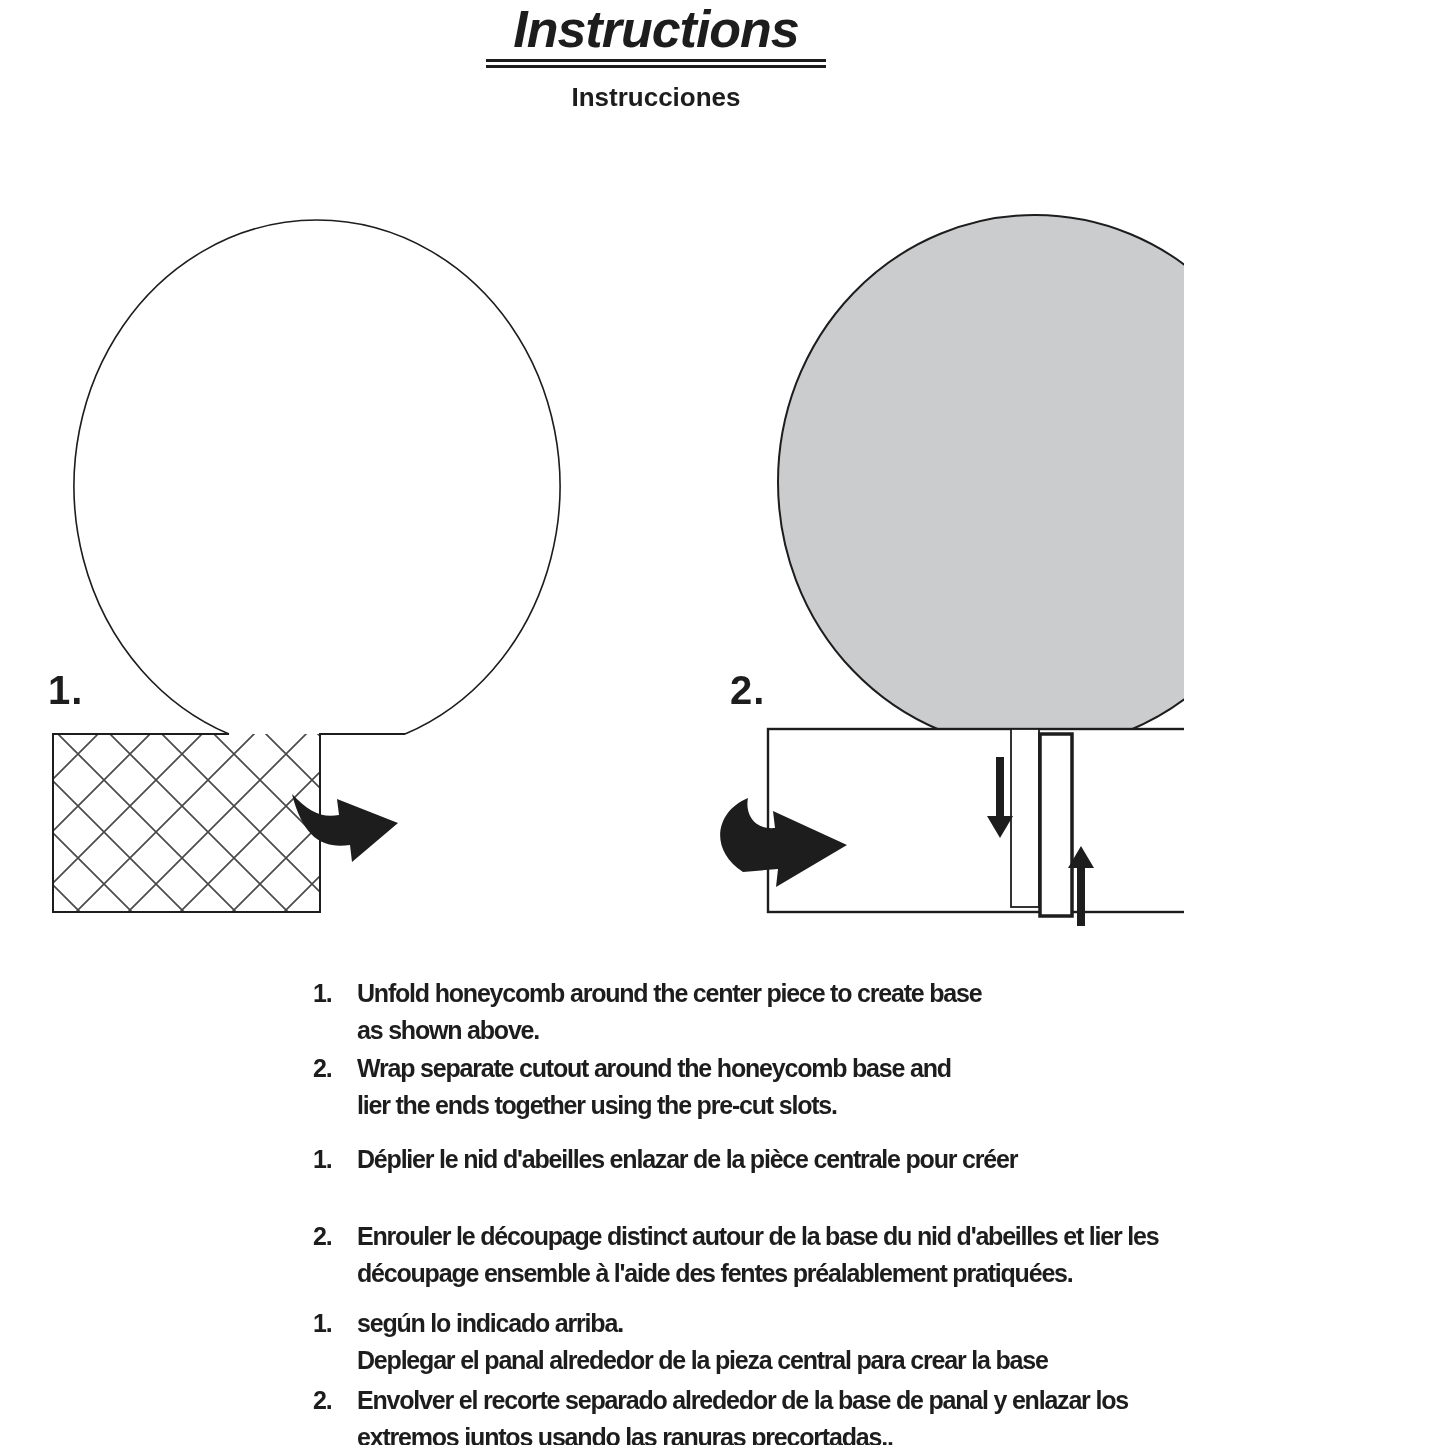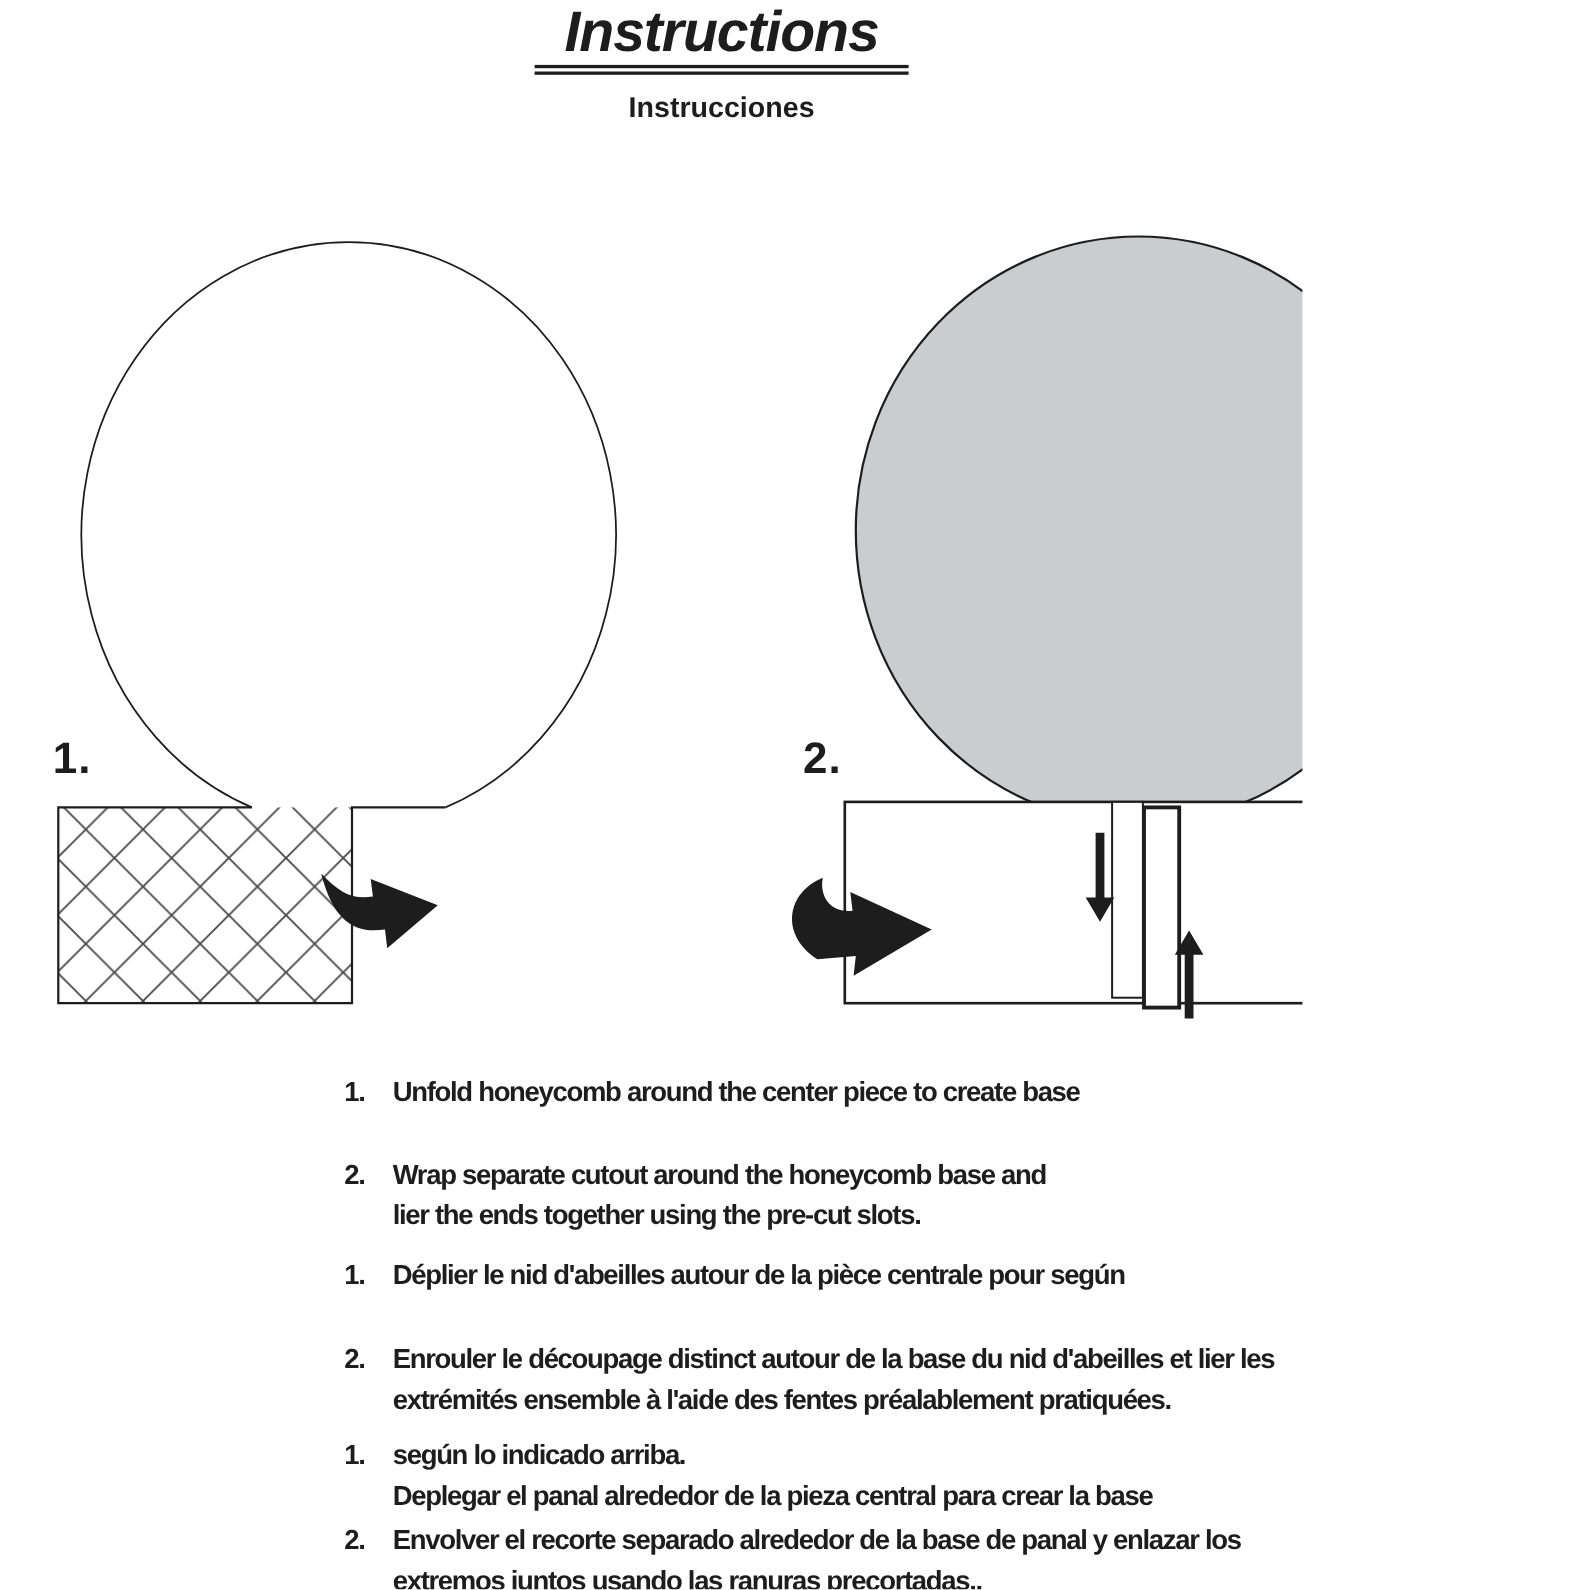--- a/index.html
+++ b/index.html
@@ -78,41 +78,42 @@
     </g>
   </svg>
 
   <div class="fig-label" id="fig-label-1">1.</div>
   <div class="fig-label" id="fig-label-2">2.</div>
 
   <div class="instr-item" id="item-en-0">
     <span class="num">1.</span>
     <span class="lines">
       <div>Unfold honeycomb around the center piece to create base</div>
+      <div>as shown above.</div>
     </span>
   </div>
   <div class="instr-item" id="item-en-1">
     <span class="num">2.</span>
     <span class="lines">
       <div>Wrap separate cutout around the honeycomb base and</div>
       <div>lier the ends together using the pre-cut slots.</div>
     </span>
   </div>
 
   <div class="instr-item" id="item-fr-0">
     <span class="num">1.</span>
     <span class="lines">
-      <div>Déplier le nid d'abeilles autour de la pièce centrale pour según</div>
+      <div>Déplier le nid d'abeilles enlazar de la pièce centrale pour créer</div>
     </span>
   </div>
   <div class="instr-item" id="item-fr-1">
     <span class="num">2.</span>
     <span class="lines">
       <div>Enrouler le découpage distinct autour de la base du nid d'abeilles et lier les</div>
-      <div>extrémités ensemble à l'aide des fentes préalablement pratiquées.</div>
+      <div>découpage ensemble à l'aide des fentes préalablement pratiquées.</div>
     </span>
   </div>
 
   <div class="instr-item" id="item-es-0">
     <span class="num">1.</span>
     <span class="lines">
       <div>según lo indicado arriba.</div>
       <div>Deplegar el panal alrededor de la pieza central para crear la base</div>
     </span>
   </div>

